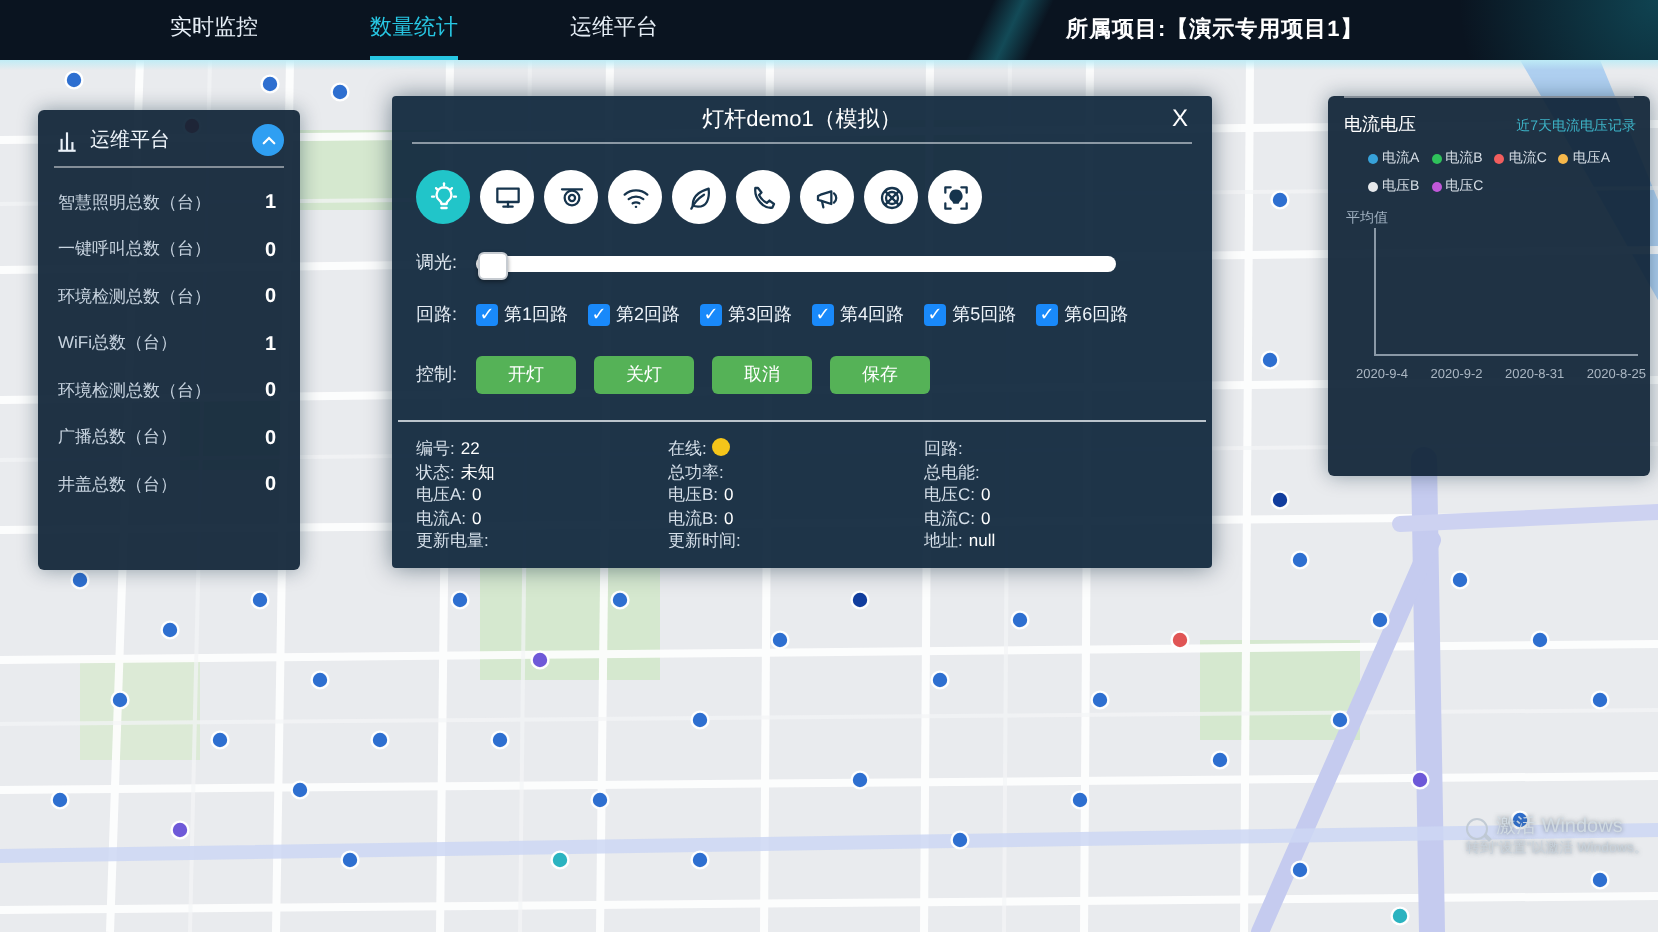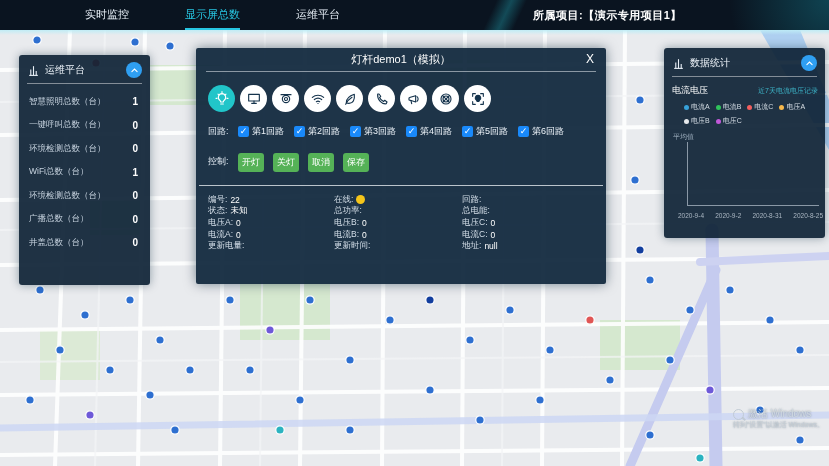--- a/index.html
+++ b/index.html
@@ -44,26 +44,26 @@
   .icons{display:flex;gap:5px;padding:13px 0 0 12px}
   .icon-c{width:27px;height:27px;border-radius:50%;background:#ffffff;color:#16344d;display:flex;align-items:center;justify-content:center;cursor:pointer;flex:0 0 auto}
   .icon-c.active{background:#21c5c9;color:#ffffff}
   .mrow{display:flex;align-items:center;padding-left:12px;margin-top:13px}
   .rlab{width:30px;font-size:9px;color:#e2eaf2;flex:0 0 auto}
   .track{position:relative;width:320px;height:8px;background:#ffffff;border-radius:4px;cursor:pointer}
   .thumb{position:absolute;left:1px;top:-2px;width:13px;height:12px;background:#fff;border:1px solid #c6cbd1;border-radius:3px;box-shadow:0 1px 2px rgba(0,0,0,.4);cursor:pointer}
   .loops{display:flex;gap:10px}
   .chk{display:flex;align-items:center;gap:3px;font-size:9px;color:#eef4fa;cursor:pointer;white-space:nowrap}
   .box{width:11px;height:11px;background:#1989fa;border-radius:2px;color:#fff;font-size:9px;line-height:11px;text-align:center;flex:0 0 auto}
-  .btn{background:#55b257;color:#fff;font-size:9px;padding:3px 4px;border:none;border-radius:3px;margin-right:9px;cursor:pointer;font-family:Liberation Serif, serif}
+  .btn{background:#55b257;color:#fff;font-size:9px;padding:3px 16px;border:none;border-radius:3px;margin-right:9px;cursor:pointer;font-family:Liberation Serif, serif}
   .m-sep{border-top:1px solid rgba(240,244,248,.75);margin:13px 3px 0 3px}
   .info{position:relative;height:62px;margin-top:8px;font-size:8.5px;color:#dfe8f1}
   .icol{position:absolute;top:0}
   .icol.c1{left:12px}.icol.c2{left:138px}.icol.c3{left:266px}
-  .irow{height:11.6px;display:flex;align-items:center;white-space:nowrap}
+  .irow{height:11.6px;display:flex;align-items:flex-start;white-space:nowrap}
   .il{margin-right:3px;color:#d5dfe9}
   .iv{color:#ffffff}
   .dot{width:9px;height:9px;border-radius:50%;display:inline-block}
   
   .sec{display:flex;align-items:baseline;padding:7px 7px 0 8px}
   .sec-t{font-size:9px;color:#ffffff;flex:1;white-space:nowrap}
   .sec-n{font-size:7px;color:rgba(66,201,221,.85);white-space:nowrap}
   .legend{padding:5px 4px 0 20px;display:flex;flex-wrap:wrap;row-gap:4px}
   .li{display:flex;align-items:center;margin-right:6px;cursor:pointer}
   .ldot{width:5px;height:5px;border-radius:50%;margin-right:2px;flex:0 0 auto}
@@ -181,21 +181,21 @@
     <circle cx="700" cy="428" r="4.2" fill="#2bb3c0"></circle>
   </g>
 </svg>
 <div class="glow"></div>
 
 <div id="topbar">
   <div class="tb-deco1"></div>
   <div class="tb-deco2"></div>
   <div class="tabs" id="tabs">
       <div class="tab">实时监控</div>
-      <div class="tab active">显示屏总数</div>
+      <div class="tab active">数量统计</div>
       <div class="tab">运维平台</div>
     </div>
   <div class="project">所属项目:【演示专用项目1】</div>
 </div>
 
 <div id="left-panel" class="panel">
   <div class="p-head">
     <svg width="13" height="13" viewBox="0 0 24 24">
       <g stroke="#eaf1f8" stroke-width="2" fill="none">
         <path d="M4 21h16"></path>
@@ -314,20 +314,26 @@
         <svg width="16" height="16" viewBox="0 0 24 24">
           <path d="M4 8V4h4" stroke="currentColor" stroke-width="1.7" fill="none" stroke-linecap="round" stroke-linejoin="round"></path>
           <path d="M16 4h4v4" stroke="currentColor" stroke-width="1.7" fill="none" stroke-linecap="round" stroke-linejoin="round"></path>
           <path d="M20 16v4h-4" stroke="currentColor" stroke-width="1.7" fill="none" stroke-linecap="round" stroke-linejoin="round"></path>
           <path d="M8 20H4v-4" stroke="currentColor" stroke-width="1.7" fill="none" stroke-linecap="round" stroke-linejoin="round"></path>
           <path d="M12 6.5a4 4 0 0 1 2.5 7.2c-.6.5-1 1.1-1 1.8h-3c0-.7-.4-1.3-1-1.8A4 4 0 0 1 12 6.5z" stroke="currentColor" stroke-width="1.7" fill="currentColor" stroke-linecap="round" stroke-linejoin="round"></path>
         </svg>
       </div>
     </div>
 
+  <div class="mrow">
+    <span class="rlab">调光:</span>
+    <span class="track">
+      <span class="thumb"></span>
+    </span>
+  </div>
 
   <div class="mrow">
     <span class="rlab">回路:</span>
     <span class="loops" id="loops">
         <label class="chk">
           <span class="box">✓</span>
           <span>第1回路</span>
         </label>
         <label class="chk">
           <span class="box">✓</span>
@@ -417,36 +423,20 @@
         </div>
         <div class="irow">
           <span class="il">地址:</span>
           <span class="iv">null</span>
         </div>
       </div>
     </div>
 </div>
 
 <div id="right-panel" class="panel">
-  <div class="p-head">
-    <svg width="13" height="13" viewBox="0 0 24 24">
-      <g stroke="#eaf1f8" stroke-width="2" fill="none">
-        <path d="M4 21h16"></path>
-          <path d="M7 21V10"></path>
-          <path d="M12 21V4"></path>
-          <path d="M17 21V13"></path>
-      </g>
-    </svg>
-    <span class="p-title">数据统计</span>
-    <span class="collapse">
-      <svg width="9" height="9" viewBox="0 0 24 24">
-        <path d="M5 15l7-7 7 7" stroke="#fff" stroke-width="3" fill="none" stroke-linecap="round"></path>
-      </svg>
-    </span>
-  </div>
   <div class="p-div"></div>
   <div class="sec">
     <span class="sec-t">电流电压</span>
     <span class="sec-n">近7天电流电压记录</span>
   </div>
   <div class="legend" id="legend">
       <span class="li">
         <span class="ldot" style="background: rgb(55, 162, 218);"></span>
         <span class="llab">电流A</span>
       </span>

